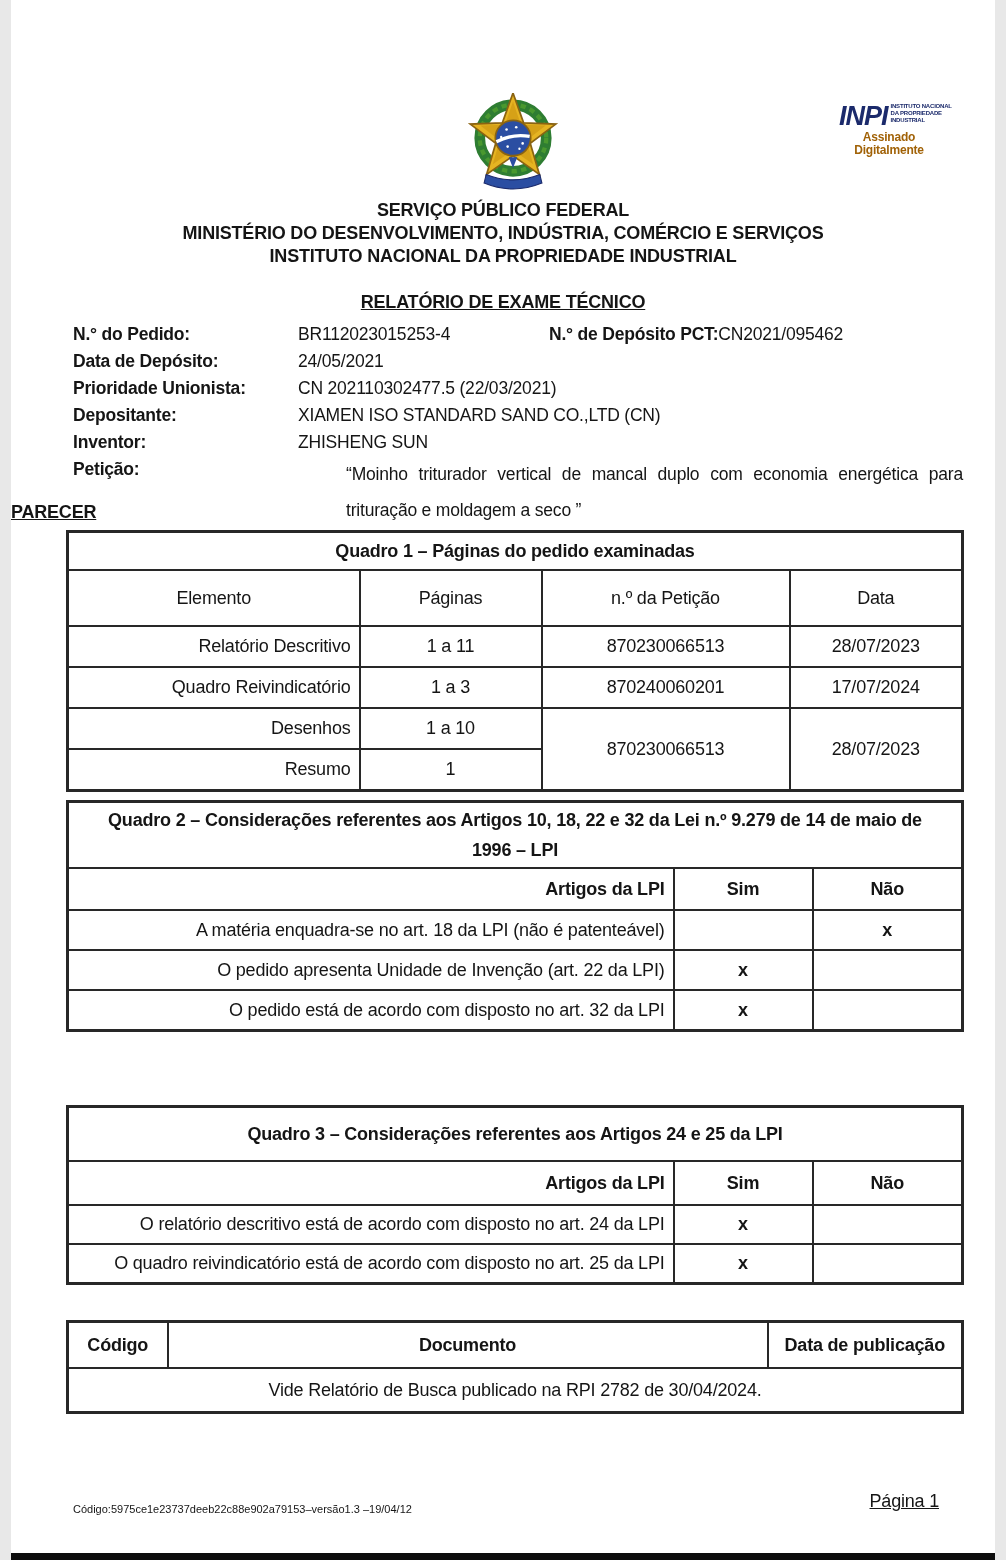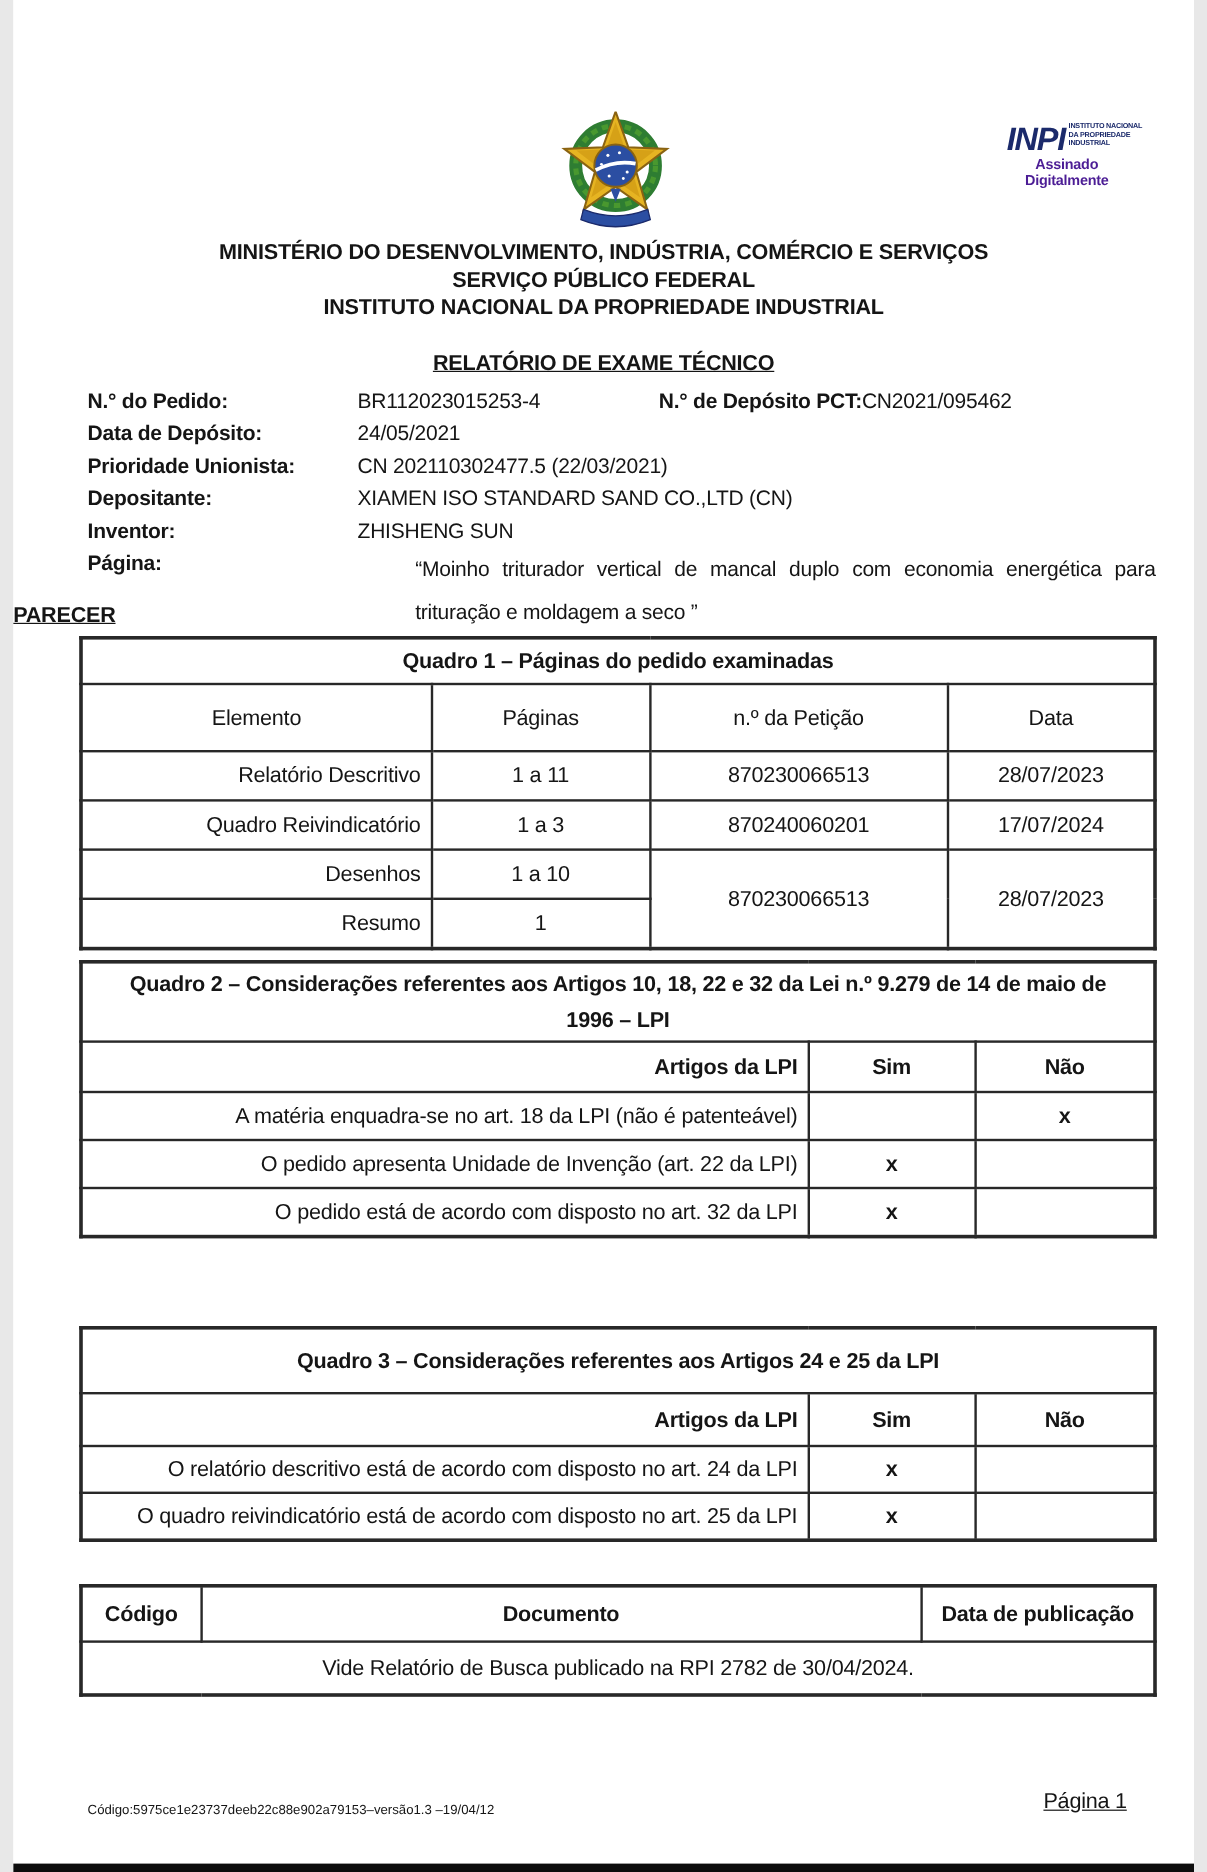--- a/index.html
+++ b/index.html
@@ -21,21 +21,21 @@
   .inpi-acronym {
     font-size:27px; font-weight:bold; font-style:italic;
     color:#1b2a6b; line-height:26px; letter-spacing:-1px;
   }
   .inpi-caption {
     font-size:6px; font-weight:bold; color:#1b2a6b;
     text-transform:uppercase; width:62px; margin-left:3px; line-height:7px;
   }
   .inpi-stamp {
     margin-top:2px; width:100px; text-align:center;
-    color:#4c1d95; font-weight:bold; font-size:12px; line-height:13px;
+    color:#a16207; font-weight:bold; font-size:12px; line-height:13px;
   }
 
   .org-block { position:absolute; top:199px; left:0; width:100%; text-align:center; }
   .org-line { font-weight:bold; font-size:18px; line-height:23px; }
 
   .report-title {
     position:absolute; top:292px; left:0; width:100%; text-align:center;
     font-weight:bold; font-size:18px; text-decoration:underline;
   }
 
@@ -114,22 +114,22 @@
 
   <div class="inpi-logo">
     <div class="inpi-top">
       <span class="inpi-acronym">INPI</span>
       <span class="inpi-caption">INSTITUTO NACIONAL DA PROPRIEDADE INDUSTRIAL</span>
     </div>
     <div class="inpi-stamp">Assinado Digitalmente</div>
   </div>
 
   <div class="org-block">
+    <div class="org-line">SERVIÇO PÚBLICO FEDERAL</div>
     <div class="org-line">MINISTÉRIO DO DESENVOLVIMENTO, INDÚSTRIA, COMÉRCIO E SERVIÇOS</div>
-    <div class="org-line">SERVIÇO PÚBLICO FEDERAL</div>
     <div class="org-line">INSTITUTO NACIONAL DA PROPRIEDADE INDUSTRIAL</div>
   </div>
 
   <div class="report-title">RELATÓRIO DE EXAME TÉCNICO</div>
 
   <div class="fields">
     <div class="field-row">
       <span class="field-label">N.° do Pedido:</span>
       <span class="field-value field-value-fixed">BR112023015253-4</span>
       <span class="field-label-inline">N.° de Depósito PCT:</span>
@@ -145,21 +145,21 @@
     </div>
     <div class="field-row">
       <span class="field-label">Depositante:</span>
       <span class="field-value">XIAMEN ISO STANDARD SAND CO.,LTD (CN)</span>
     </div>
     <div class="field-row">
       <span class="field-label">Inventor:</span>
       <span class="field-value">ZHISHENG SUN</span>
     </div>
     <div class="field-row">
-      <span class="field-label">Página:</span>
+      <span class="field-label">Petição:</span>
       <span class="field-value-justify">“Moinho triturador vertical de mancal duplo com economia energética para trituração e moldagem a seco ”</span>
     </div>
   </div>
 
   <div class="parecer-heading">PARECER</div>
 
   <table class="quadro" id="q1">
     <colgroup>
         <col style="width:292px">
         <col style="width:182px">

